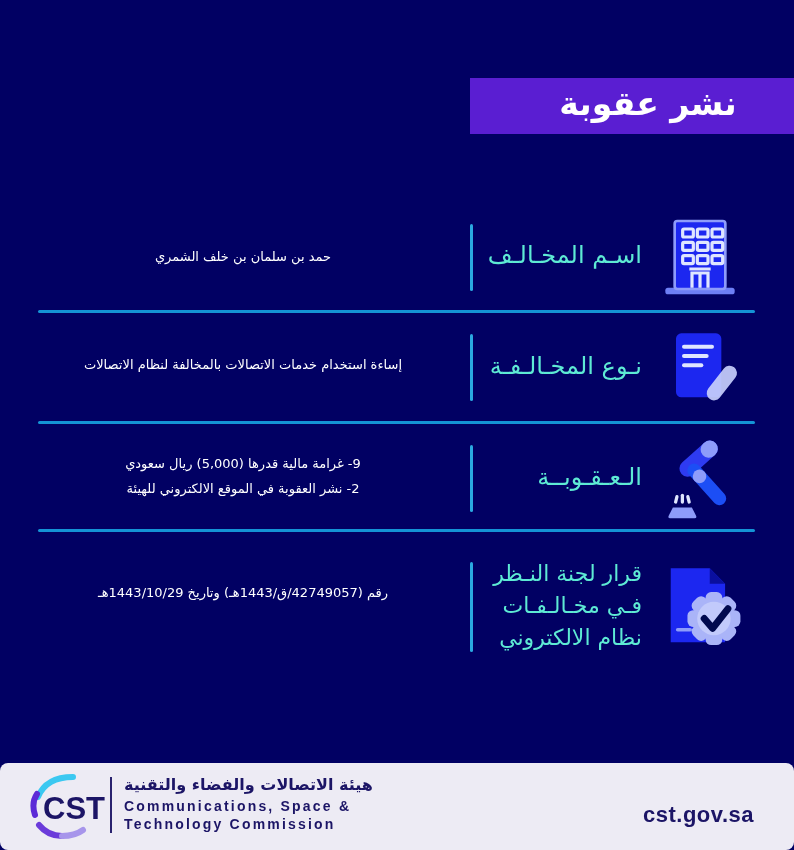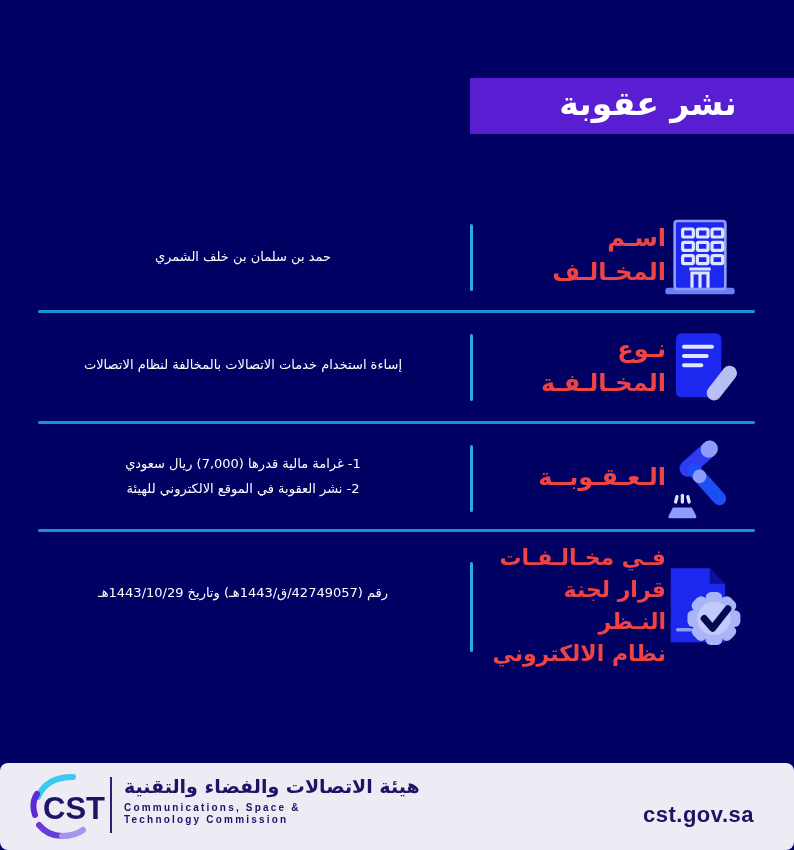--- a/index.html
+++ b/index.html
@@ -18,22 +18,22 @@
     padding-bottom:6px;
   }
   
   .hr{
     position:absolute;left:38px;width:717px;height:3px;background:#1493d6;border-radius:2px;
   }
   .vline{
     position:absolute;left:470px;width:3px;background:#2ba9e1;border-radius:2px;
   }
   .row-label{
-    position:absolute;right:128px;width:176px;text-align:right;direction:rtl;
-    color:#ef4444;font-weight:bold;font-size:24px;line-height:1.4;
+    position:absolute;right:152px;width:176px;text-align:right;direction:rtl;
+    color:#5eead4;font-weight:normal;font-size:24px;line-height:1.4;
     transform:translateY(-50%);
   }
   .row-label.small{font-size:22px;line-height:1.45;}
   .row-icon{
     position:absolute;right:48px;width:92px;height:84px;
     display:flex;align-items:center;justify-content:center;
     transform:translateY(-50%);
   }
   .row-content{
     position:absolute;left:30px;width:426px;text-align:center;direction:rtl;
@@ -43,24 +43,24 @@
   
   .footer{
     position:absolute;left:0;bottom:0;width:794px;height:87px;background:#edebf4;border-radius:8px;
   }
   .footer-logo{position:absolute;left:28px;top:7px;}
   .footer-divider{
     position:absolute;left:110px;top:14px;width:2px;height:56px;background:#29226e;
   }
   .footer-names{position:absolute;left:124px;top:12px;}
   .org-ar{
-    direction:rtl;text-align:center;color:#1c1566;font-weight:bold;font-size:19px;line-height:1.25;
+    direction:rtl;text-align:center;color:#1c1566;font-weight:bold;font-size:16px;line-height:1.25;
   }
   .org-en{
-    color:#1c1566;font-weight:bold;font-size:10px;letter-spacing:2.2px;line-height:1.25;
+    color:#1c1566;font-weight:bold;font-size:14px;letter-spacing:2.2px;line-height:1.25;
     font-family:"Liberation Sans",sans-serif;margin-top:3px;
   }
   .website{
     position:absolute;right:40px;bottom:22px;color:#1c1566;font-weight:bold;font-size:22px;
     font-family:"Liberation Sans",sans-serif;letter-spacing:0.5px;
   }
 </style>
 </head>
 <body>
 
@@ -133,21 +133,21 @@
         <g stroke="#dfe6ff" stroke-width="2.4" stroke-linecap="round">
           <line x1="15" y1="44" x2="14" y2="48"></line>
           <line x1="19" y1="43" x2="19" y2="48"></line>
           <line x1="23" y1="44" x2="24" y2="48"></line>
         </g>
       </svg>
     </div>
     <div class="row-label" style="top:478px">الـعـقـوبــة</div>
     <div class="vline" style="top:445px;height:67px"></div>
     <div class="row-content" style="top:476px">
-      <div>1- غرامة مالية قدرها (7,000) ريال سعودي</div>
+      <div>9- غرامة مالية قدرها (5,000) ريال سعودي</div>
       <div>2- نشر العقوبة في الموقع الالكتروني للهيئة</div>
     </div>
   </div>
 
   <div class="hr" style="top:529px"></div>
 
   <div>
     <div class="row-icon" style="top:606px">
       <svg width="92" height="92" viewBox="0 0 66 66">
         <path d="M12 6 h28 l11 11 v42 h-39 z" fill="#1c27f0"></path>
@@ -159,22 +159,22 @@
           <rect x="24" y="36" width="38" height="12" rx="4" transform="rotate(45 43 42)"></rect>
           <rect x="24" y="36" width="38" height="12" rx="4" transform="rotate(90 43 42)"></rect>
           <rect x="24" y="36" width="38" height="12" rx="4" transform="rotate(135 43 42)"></rect>
           <circle cx="43" cy="42" r="15"></circle>
         </g>
         <circle cx="43" cy="42" r="12" fill="#c2cafb"></circle>
         <path d="M36 42 l6 7 l11 -14" fill="none" stroke="#010a4e" stroke-width="5" stroke-linecap="round" stroke-linejoin="round"></path>
       </svg>
     </div>
     <div class="row-label small" style="top:606px">
+      <div>قرار لجنة النـظر</div>
       <div>فـي مخـالـفـات</div>
-      <div>قرار لجنة النـظر</div>
       <div>نظام الالكتروني</div>
     </div>
     <div class="vline" style="top:562px;height:90px"></div>
     <div class="row-content" style="top:592px">
       <div>رقم (42749057/ق/1443هـ) وتاريخ 1443/10/29هـ</div>
     </div>
   </div>
 
   <div class="footer">
     <div class="footer-logo">

